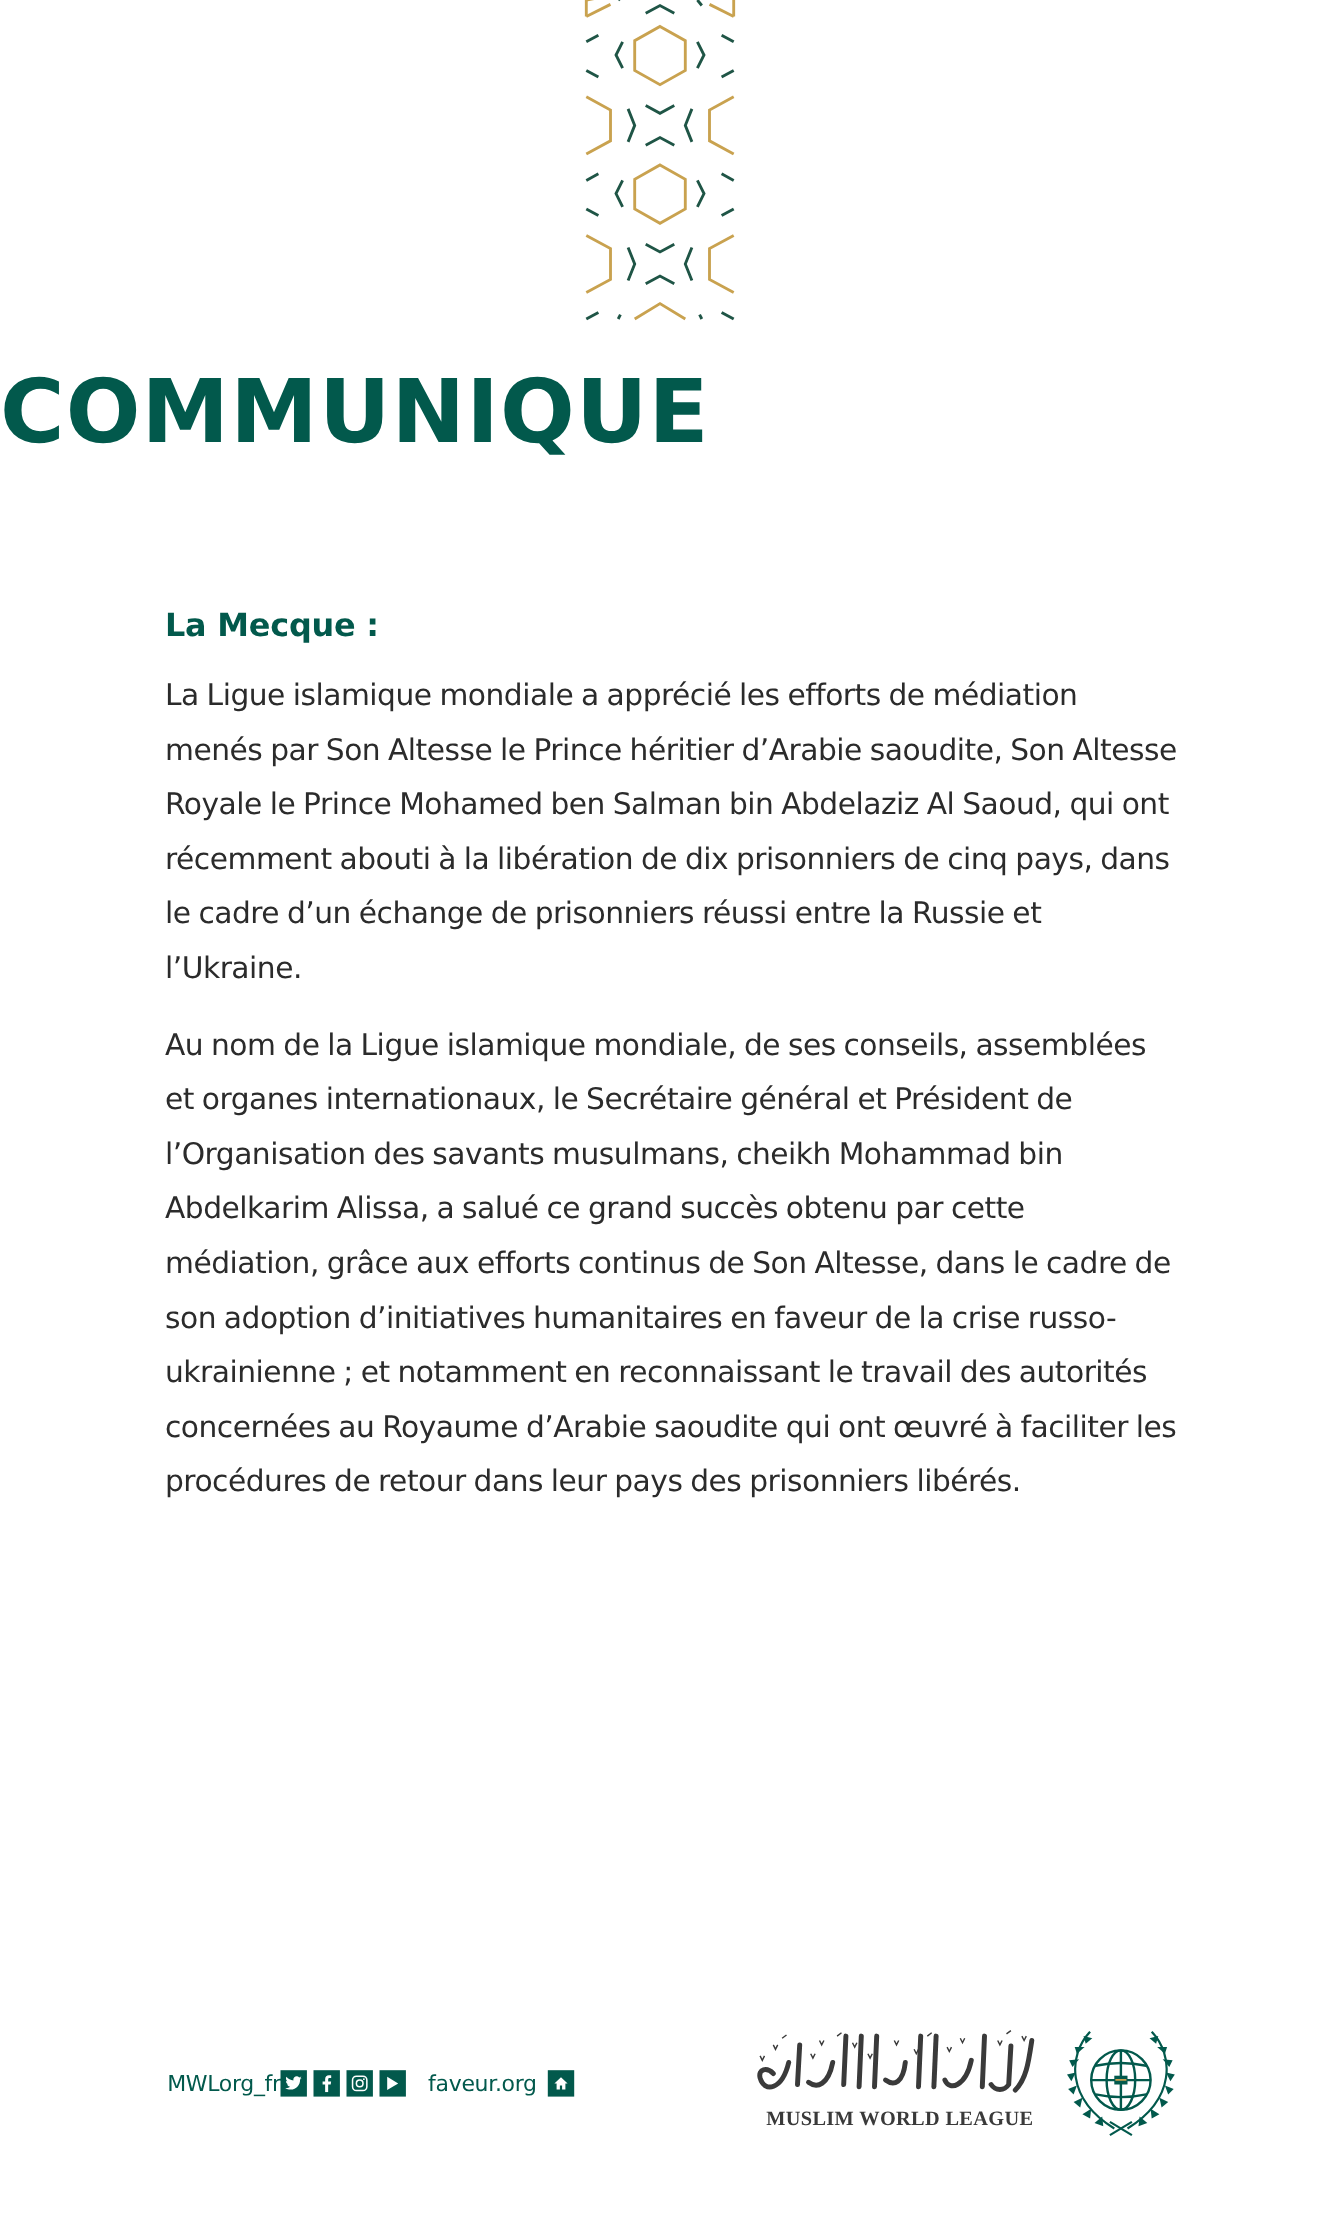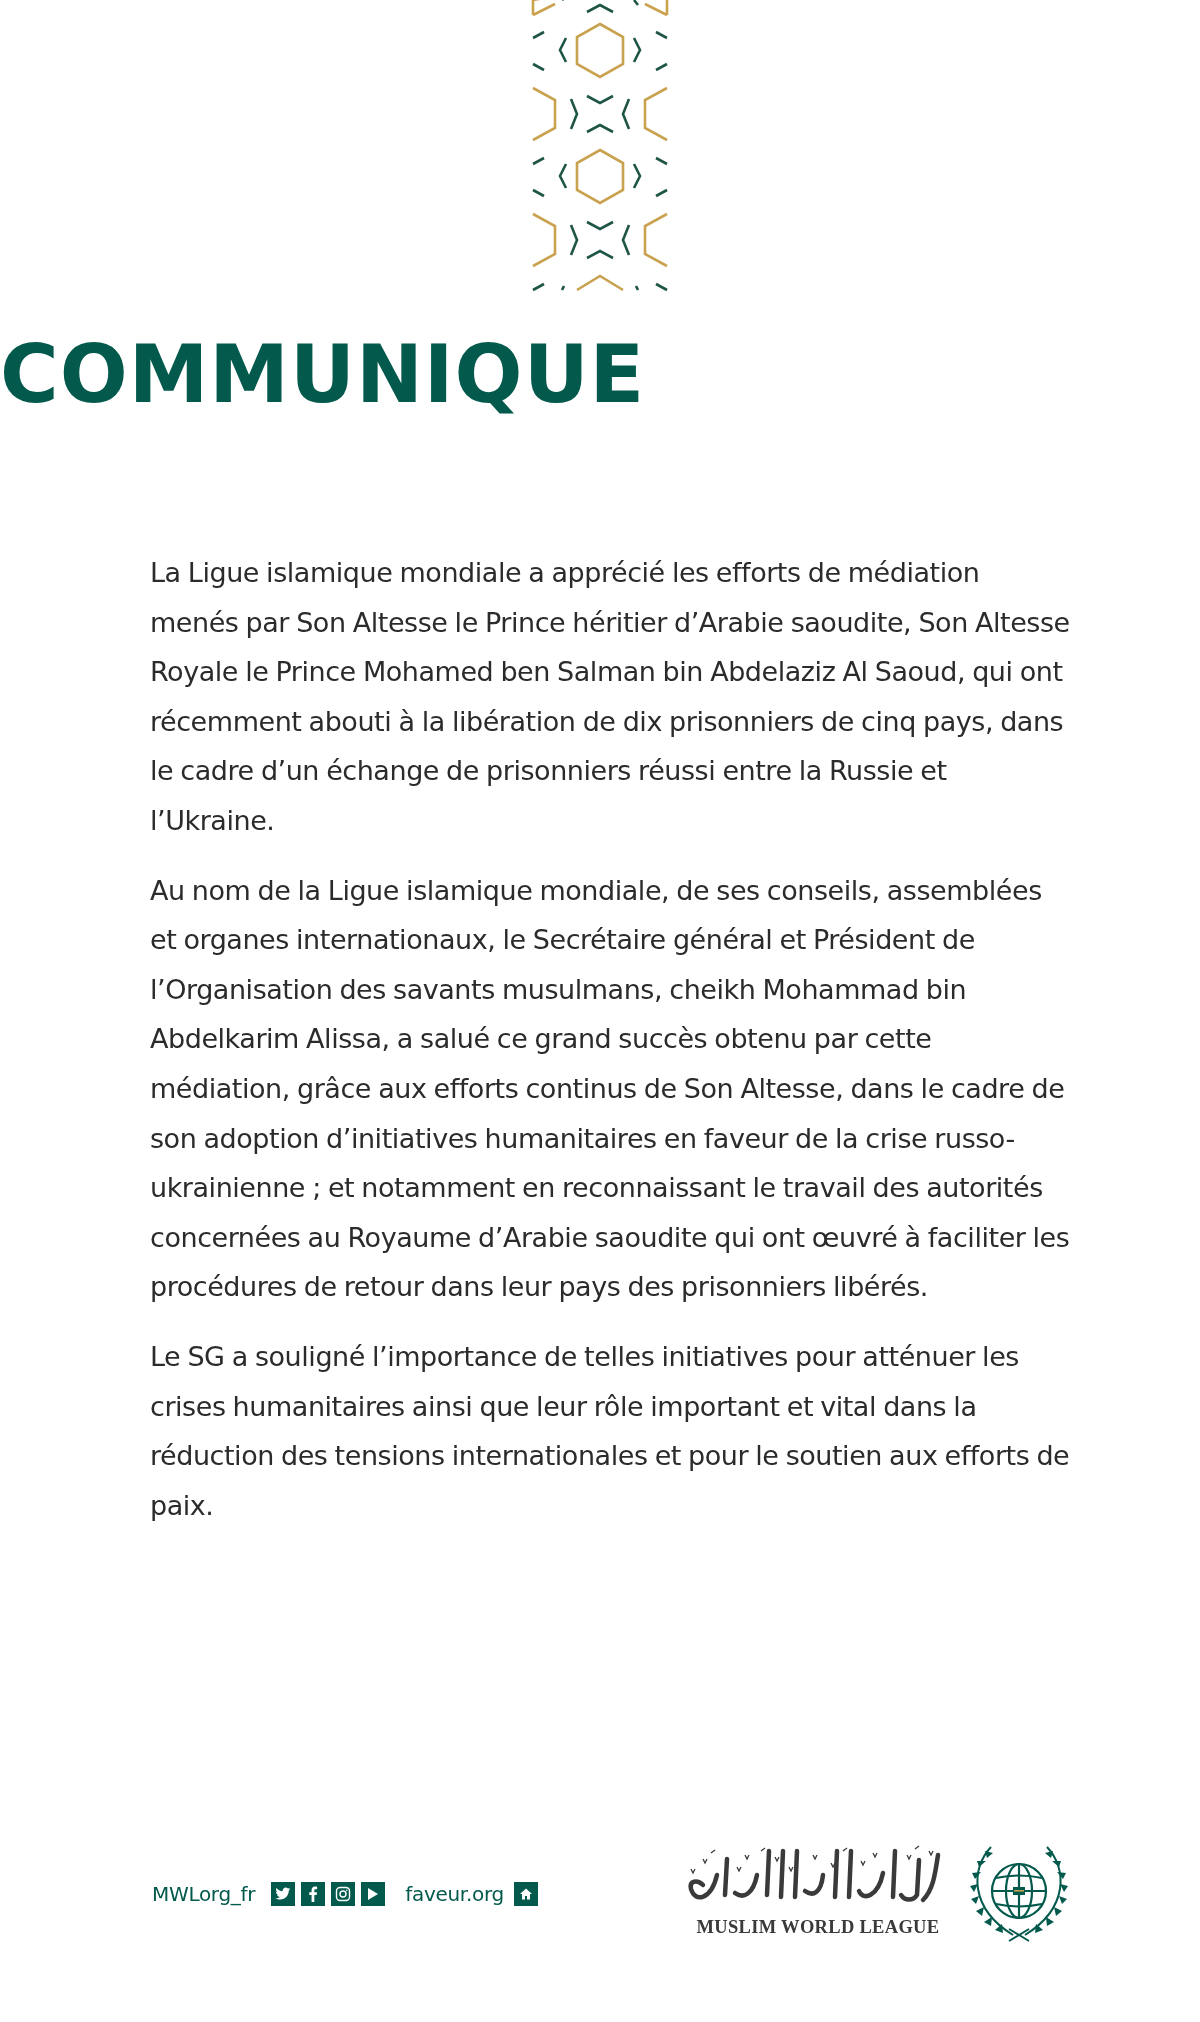--- a/index.html
+++ b/index.html
@@ -4,21 +4,21 @@
 <style>
   html, body { margin: 0; padding: 0; background: #ffffff; }
   body { width: 1200px; height: 2022px; position: relative; overflow: hidden; font-family: "DejaVu Sans", sans-serif; }
   .pattern { position: absolute; left: 530px; top: 0; width: 140px; height: 292px; }
   .title { position: absolute; left: 0; width: 1200px; top: 330px; text-align: left; font-family: "DejaVu Sans", sans-serif; font-weight: bold; font-size: 80px; letter-spacing: 1px; color: #02594c; line-height: 90px; margin: 0; }
   .content { position: absolute; left: 150px; top: 548px; width: 920px; color: #2b2b2b; }
   .dateline { font-weight: bold; color: #02594c; font-size: 29px; line-height: 40px; margin: 0 0 20px 0; letter-spacing: -0.2px; }
   .para { font-size: 27px; line-height: 49.6px; margin: 0 0 20px 0; letter-spacing: -0.45px; word-spacing: -1px; }
   .footer-left { position: absolute; left: 152px; top: 1880px; height: 28px; display: flex; align-items: center; }
   .handle, .site { color: #02594c; font-size: 20px; font-family: "DejaVu Sans", sans-serif; letter-spacing: -0.3px; }
-  .handle { margin-right: 16px; }
+  .handle { }
   .sq { width: 24px; height: 24px; background: #02594c; display: inline-flex; align-items: center; justify-content: center; margin-right: 6px; cursor: pointer; }
   .sq svg { display: block; }
   .site { margin-left: 14px; margin-right: 10px; }
   .logo { position: absolute; left: 683px; top: 1845px; width: 270px; height: 96px; }
   .arabic { position: absolute; left: 0; top: 0; width: 265px; height: 62px; }
   .mwl { position: absolute; left: 0; top: 72px; width: 270px; text-align: center; font-family: Liberation Serif, serif; font-weight: bold; font-size: 18.5px; color: #3a3a3a; letter-spacing: 0.3px; white-space: nowrap; }
   .emblem { position: absolute; left: 963px; top: 1843px; width: 112px; height: 100px; }
 </style>
 </head>
 <body>
@@ -75,23 +75,23 @@
     <line x1="3" y1="290" x2="14" y2="284"></line>
     <line x1="137" y1="290" x2="126" y2="284"></line>
     <line x1="32" y1="290" x2="34" y2="286"></line>
     <line x1="108" y1="290" x2="106" y2="286"></line>
   </g>
 </svg>
 
 <h1 class="title">COMMUNIQUE</h1>
 
 <div class="content">
+  <p class="dateline">La Mecque :</p>
   <p class="para">La Ligue islamique mondiale a apprécié les efforts de médiation menés par Son Altesse le Prince héritier d’Arabie saoudite, Son Altesse Royale le Prince Mohamed ben Salman bin Abdelaziz Al Saoud, qui ont récemment abouti à la libération de dix prisonniers de cinq pays, dans le cadre d’un échange de prisonniers réussi entre la Russie et l’Ukraine.</p>
   <p class="para">Au nom de la Ligue islamique mondiale, de ses conseils, assemblées et organes internationaux, le Secrétaire général et Président de l’Organisation des savants musulmans, cheikh Mohammad bin Abdelkarim Alissa, a salué ce grand succès obtenu par cette médiation, grâce aux efforts continus de Son Altesse, dans le cadre de son adoption d’initiatives humanitaires en faveur de la crise russo-ukrainienne ; et notamment en reconnaissant le travail des autorités concernées au Royaume d’Arabie saoudite qui ont œuvré à faciliter les procédures de retour dans leur pays des prisonniers libérés.</p>
-  <p class="para">Le SG a souligné l’importance de telles initiatives pour atténuer les crises humanitaires ainsi que leur rôle important et vital dans la réduction des tensions internationales et pour le soutien aux efforts de paix.</p>
 </div>
 
 <div class="footer-left">
   <span class="handle">MWLorg_fr</span>
   <a class="sq">
     <svg width="16" height="14" viewBox="0 0 24 20">
         <path fill="#fff" d="M23 2.5c-.8.4-1.7.6-2.6.7.9-.6 1.6-1.4 2-2.5-.9.5-1.9.9-2.9 1.1C18.6.9 17.4.3 16.1.3c-2.5 0-4.6 2.1-4.6 4.6 0 .4 0 .7.1 1C7.7 5.7 4.4 3.9 2.1 1.1c-.4.7-.6 1.5-.6 2.3 0 1.6.8 3 2 3.8-.8 0-1.5-.2-2.1-.6 0 2.2 1.6 4.1 3.7 4.5-.4.1-.8.2-1.2.2-.3 0-.6 0-.9-.1.6 1.8 2.3 3.2 4.3 3.2-1.6 1.2-3.6 2-5.7 2-.4 0-.7 0-1.1-.1 2 1.3 4.5 2.1 7.1 2.1 8.5 0 13.1-7 13.1-13.1v-.6c.9-.6 1.7-1.4 2.3-2.3z"></path>
       </svg>
   </a>
   <a class="sq">

